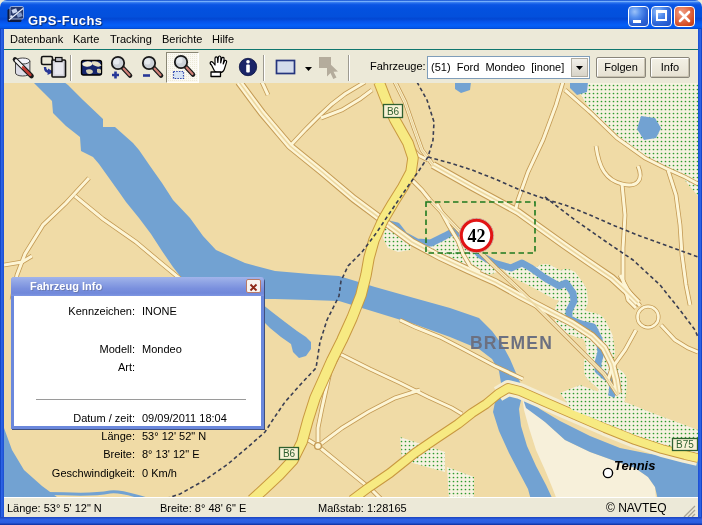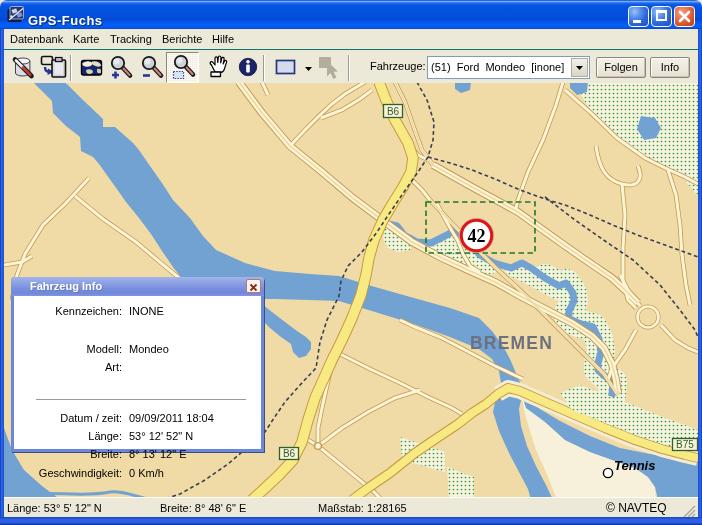--- a/index.html
+++ b/index.html
@@ -27,25 +27,25 @@
   #combobtn{position:absolute;right:1px;top:1px;width:17px;height:19px;background:linear-gradient(180deg,#F2F0EA,#D8D4C8);border:1px solid #B0ACA0;box-sizing:border-box;}
   .xpbtn{position:absolute;top:7px;height:21px;background:linear-gradient(180deg,#F4F1E6,#E6E1D2);border:1px solid #8A867A;border-radius:2px;box-sizing:border-box;font-size:11px;text-align:center;line-height:19px;box-shadow:inset 1px 1px 0 #fff, inset -1px -1px 0 #C8C2B0;}
   
   #frameL{left:0;top:29px;width:4px;height:488px;background:linear-gradient(90deg,#0A38B8,#2E66E8 40%,#1A4DD0);}
   #frameR{left:698px;top:29px;width:4px;height:488px;background:linear-gradient(90deg,#1A4DD0,#2E66E8 60%,#0A38B8);}
   #frameB{left:0;top:517px;width:702px;height:8px;background:linear-gradient(180deg,#1C43BE 0%,#2E63E6 35%,#2A5DE0 70%,#0E2F9E 100%);}
   
   #statusbar{left:4px;top:497px;width:694px;height:20px;background:#ECE9D8;border-top:1px solid #fff;box-sizing:border-box;}
   .stx{position:absolute;top:4px;font-size:11px;color:#000;}
   
-  #popup{left:11px;top:277px;width:253px;height:175px;background:#fff;border:3px solid #6B88DC;border-radius:4px 4px 0 0;box-sizing:border-box;box-shadow:1px 1px 0 #40507E;}
+  #popup{left:11px;top:277px;width:253px;height:152px;background:#fff;border:3px solid #6B88DC;border-radius:4px 4px 0 0;box-sizing:border-box;box-shadow:1px 1px 0 #40507E;}
   #ptitle{position:absolute;left:-3px;top:-3px;width:253px;height:19px;background:linear-gradient(180deg,#A2B4EA 0%,#8DA2E4 30%,#7A90DE 60%,#7088DA 85%,#7E96E2 100%);border-radius:3px 3px 0 0;}
   #ptext{position:absolute;left:19px;top:3px;font-size:11px;font-weight:bold;color:#fff;text-shadow:1px 1px 0 #6A7BB4;}
   #pclose{position:absolute;right:3px;top:2px;width:15px;height:14px;background:#F8F4F0;border:1px solid #B87A68;border-radius:2px;box-sizing:border-box;}
-  .prow{position:absolute;width:100%;height:14px;font-size:11px;}
+  .prow{position:absolute;width:100%;height:14px;font-size:11px;margin-left:13px;}
   .plabel{position:absolute;right:139px;white-space:nowrap;}
   .pvalue{position:absolute;left:115px;white-space:nowrap;}
   #psep{position:absolute;left:22px;top:119px;width:210px;height:1px;background:#9A9A9A;}
 </style>
 </head>
 <body>
   <div class="abs" id="titlebar"></div>
   <svg class="abs" style="left:6px;top:5px" width="20" height="20" viewBox="0 0 20 20">
     <rect x="1.5" y="4" width="14" height="13" rx="1.5" fill="#0E1A40"></rect>
     <rect x="4" y="1.5" width="13.5" height="12.5" rx="1.5" fill="#24366A" stroke="#B8C6E8" stroke-width="0.8"></rect>

